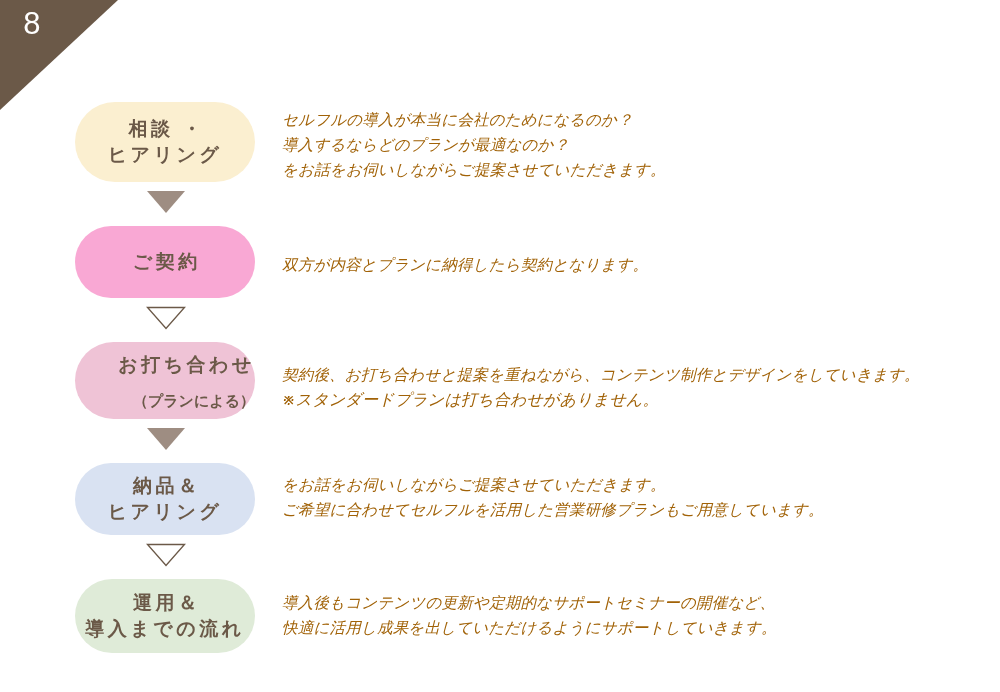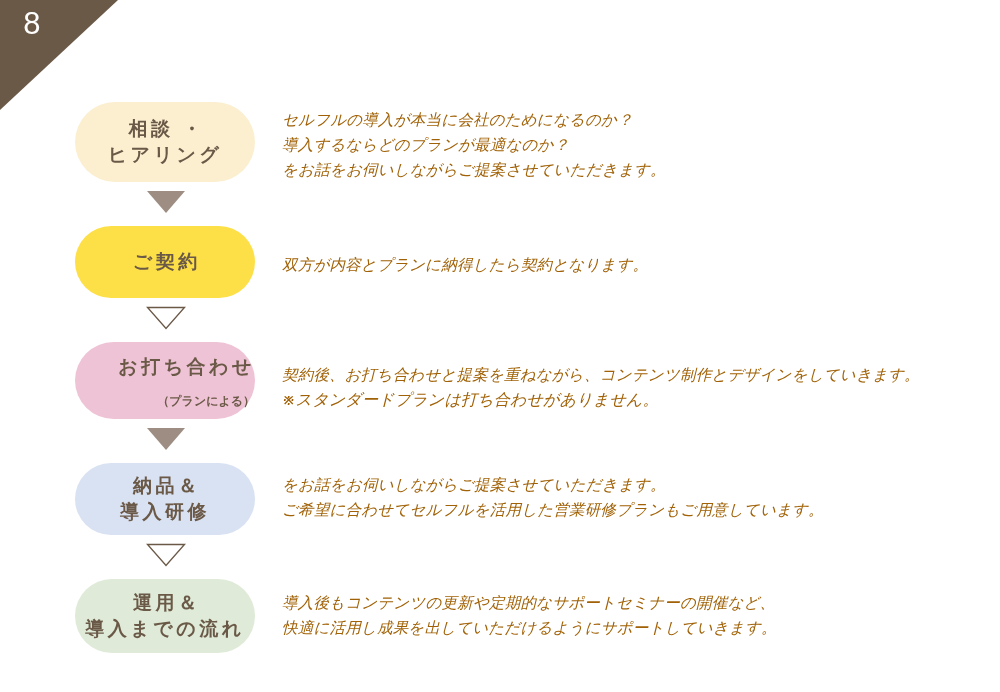--- a/index.html
+++ b/index.html
@@ -90,21 +90,21 @@
   .pill-label {
     font-size: 19px;
     font-weight: 700;
     letter-spacing: 3.5px;
     line-height: 1.38;
     text-align: center;
     text-indent: 3.5px;
     white-space: pre-line;
   }
   .pill-sub {
-    font-size: 12px;
+    font-size: 15px;
     font-weight: 700;
     letter-spacing: 0px;
     line-height: 1.2;
     text-align: center;
     margin-top: 14px;
   }
   .desc {
     flex: 1 1 auto;
     color: #a16207;
     font-size: 15.5px;
@@ -156,21 +156,21 @@
 をお話をお伺いしながらご提案させていただきます。</span></div>
       </div>
       <div class="connector">
         <div class="arrow">
           <svg width="40" height="24" viewBox="0 0 40 24">
             <polygon points="1,1 39,1 20,23" fill="#9e8d82"></polygon>
           </svg>
         </div>
       </div>
       <div class="step-row">
-        <div class="pill" style="background: #fde047; height: 72px; font-family: Liberation Serif, serif;">
+        <div class="pill" style="background: #f9a8d4; height: 72px; font-family: Liberation Serif, serif;">
           <div class="pill-label">ご契約</div>
         </div>
         <div class="desc" style="margin-top: 26px;"><span>双方が内容とプランに納得したら契約となります。</span></div>
       </div>
       <div class="connector">
         <div class="arrow">
           <svg width="40" height="24" viewBox="0 0 40 24">
             <polygon points="1.5,1.5 38.5,1.5 20,22.5" fill="none" stroke="#6b5948" stroke-width="1.4"></polygon>
           </svg>
         </div>
@@ -185,21 +185,21 @@
       <div class="connector">
         <div class="arrow">
           <svg width="40" height="24" viewBox="0 0 40 24">
             <polygon points="1,1 39,1 20,23" fill="#9e8d82"></polygon>
           </svg>
         </div>
       </div>
       <div class="step-row">
         <div class="pill" style="background: rgb(217, 226, 242); height: 72px;">
           <div class="pill-label">納品＆
-導入研修</div>
+ヒアリング</div>
         </div>
         <div class="desc" style="margin-top: 9px;"><span>をお話をお伺いしながらご提案させていただきます。
 ご希望に合わせてセルフルを活用した営業研修プランもご用意しています。</span></div>
       </div>
       <div class="connector">
         <div class="arrow">
           <svg width="40" height="24" viewBox="0 0 40 24">
             <polygon points="1.5,1.5 38.5,1.5 20,22.5" fill="none" stroke="#6b5948" stroke-width="1.4"></polygon>
           </svg>
         </div>

